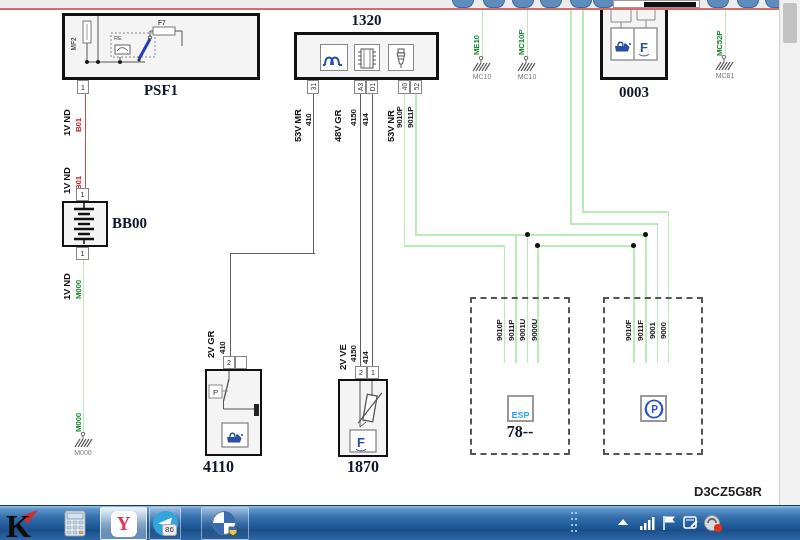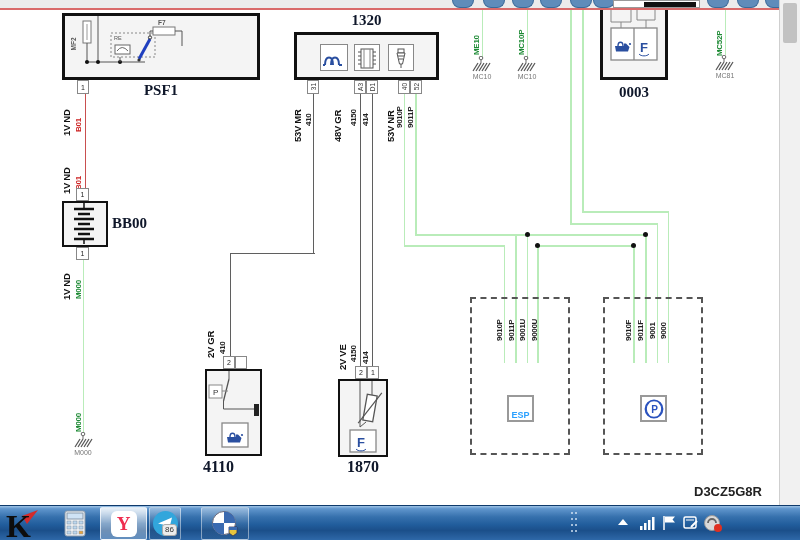--- a/index.html
+++ b/index.html
@@ -351,20 +351,21 @@
   <div class="ctitle" style="left:338px;top:458px;width:50px;font-size:16px">1870</div>
 
   <div class="dashbox" style="left:470px;top:297px;width:100px;height:158px"></div>
   <div class="vtext wnum" style="left:496px;top:303px;height:38px">9010P</div>
   <div class="vtext wnum" style="left:508px;top:303px;height:38px">9011P</div>
   <div class="vtext wnum" style="left:519px;top:303px;height:38px">9001U</div>
   <div class="vtext wnum" style="left:531px;top:303px;height:38px">9000U</div>
   <div class="iconbox" style="left:507px;top:395px;width:27px;height:27px;border:2px solid #999">
     <span style="font-weight:bold;font-size:9px;color:#2aa0ff">ESP</span>
   </div>
+  <div class="ctitle" style="left:470px;top:423px;width:100px;font-size:16px">78--</div>
 
   <div class="dashbox" style="left:603px;top:297px;width:100px;height:158px"></div>
   <div class="vtext wnum" style="left:625px;top:303px;height:38px">9010F</div>
   <div class="vtext wnum" style="left:637px;top:303px;height:38px">9011F</div>
   <div class="vtext wnum" style="left:649px;top:307px;height:32px">9001</div>
   <div class="vtext wnum" style="left:660px;top:307px;height:32px">9000</div>
   <div class="iconbox" style="left:640px;top:395px;width:27px;height:27px;border:2px solid #999">
     <svg width="22" height="22" viewBox="0 0 22 22">
       <circle cx="11" cy="11" r="8.6" fill="none" stroke="#2a52be" stroke-width="1.6"></circle>
       <path d="M6 4.5 A9 9 0 0 0 6 17.5" fill="none" stroke="#2a52be" stroke-width="1.2"></path>

